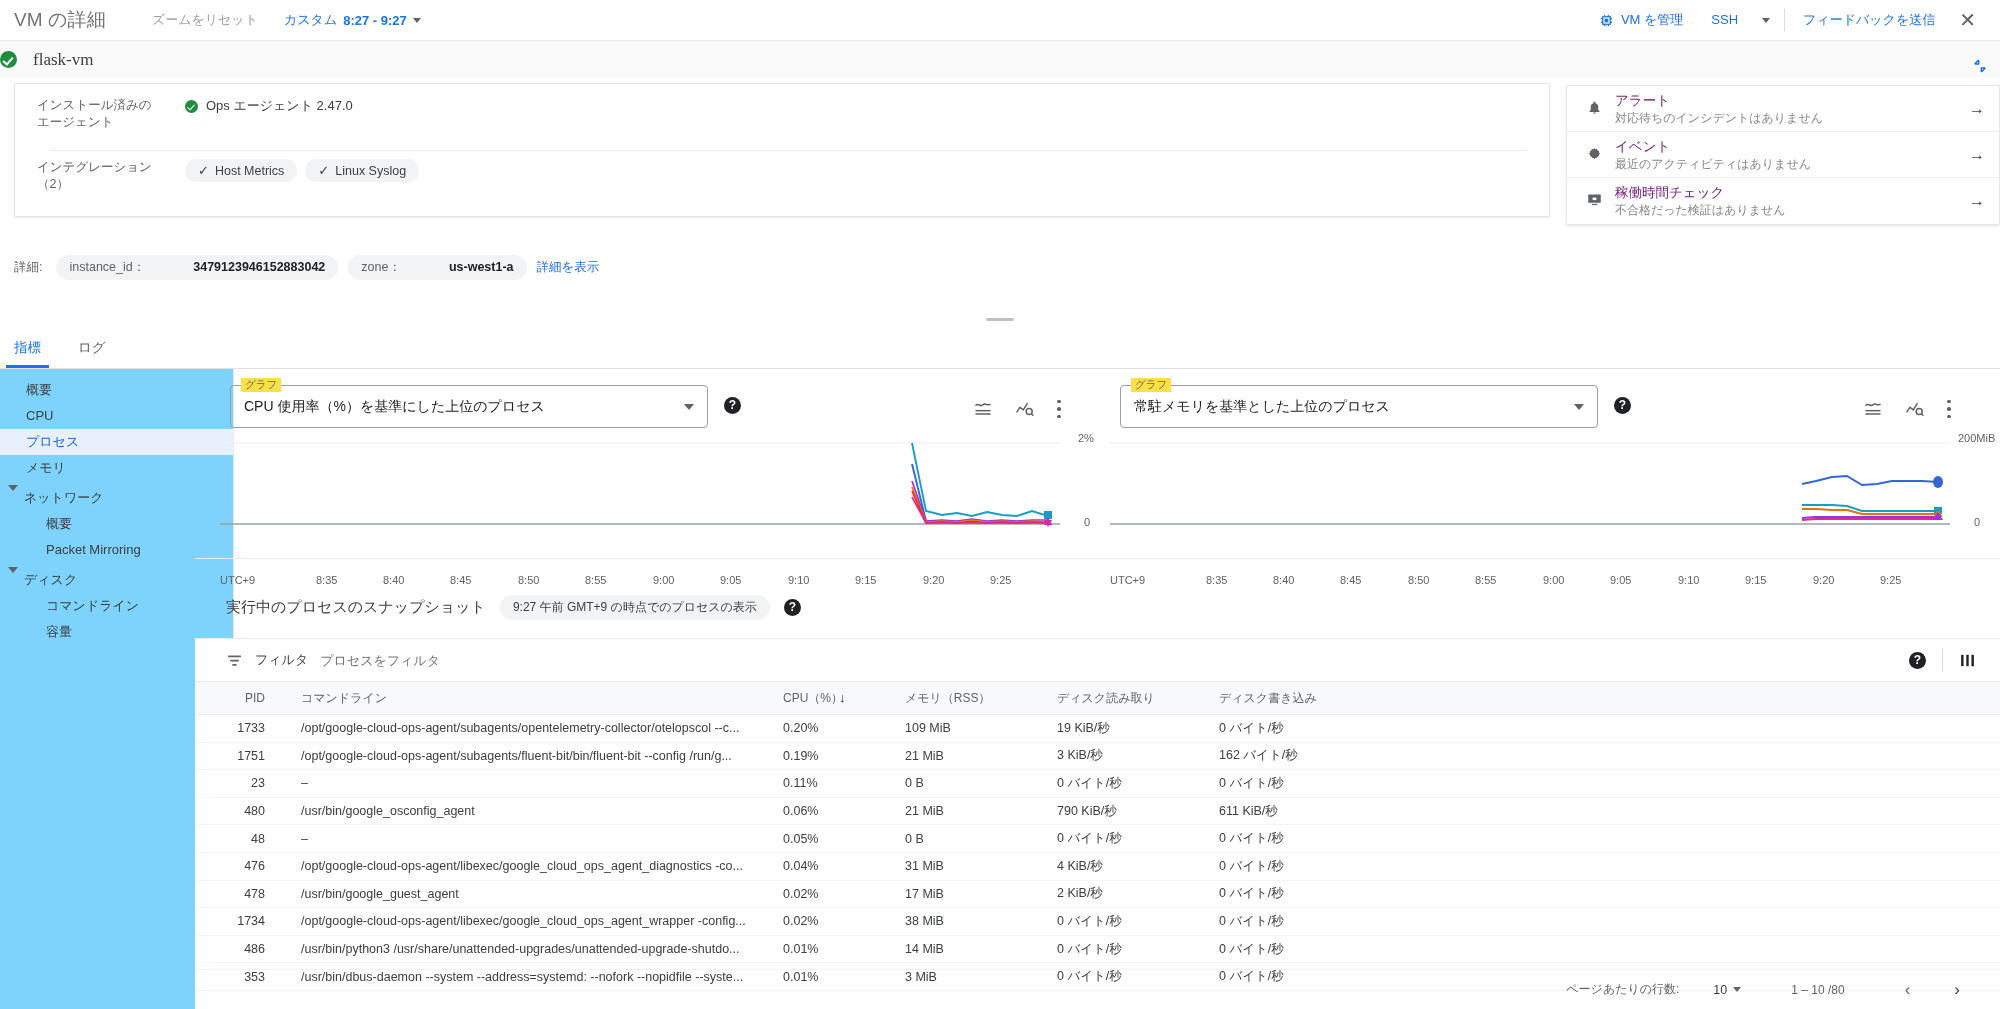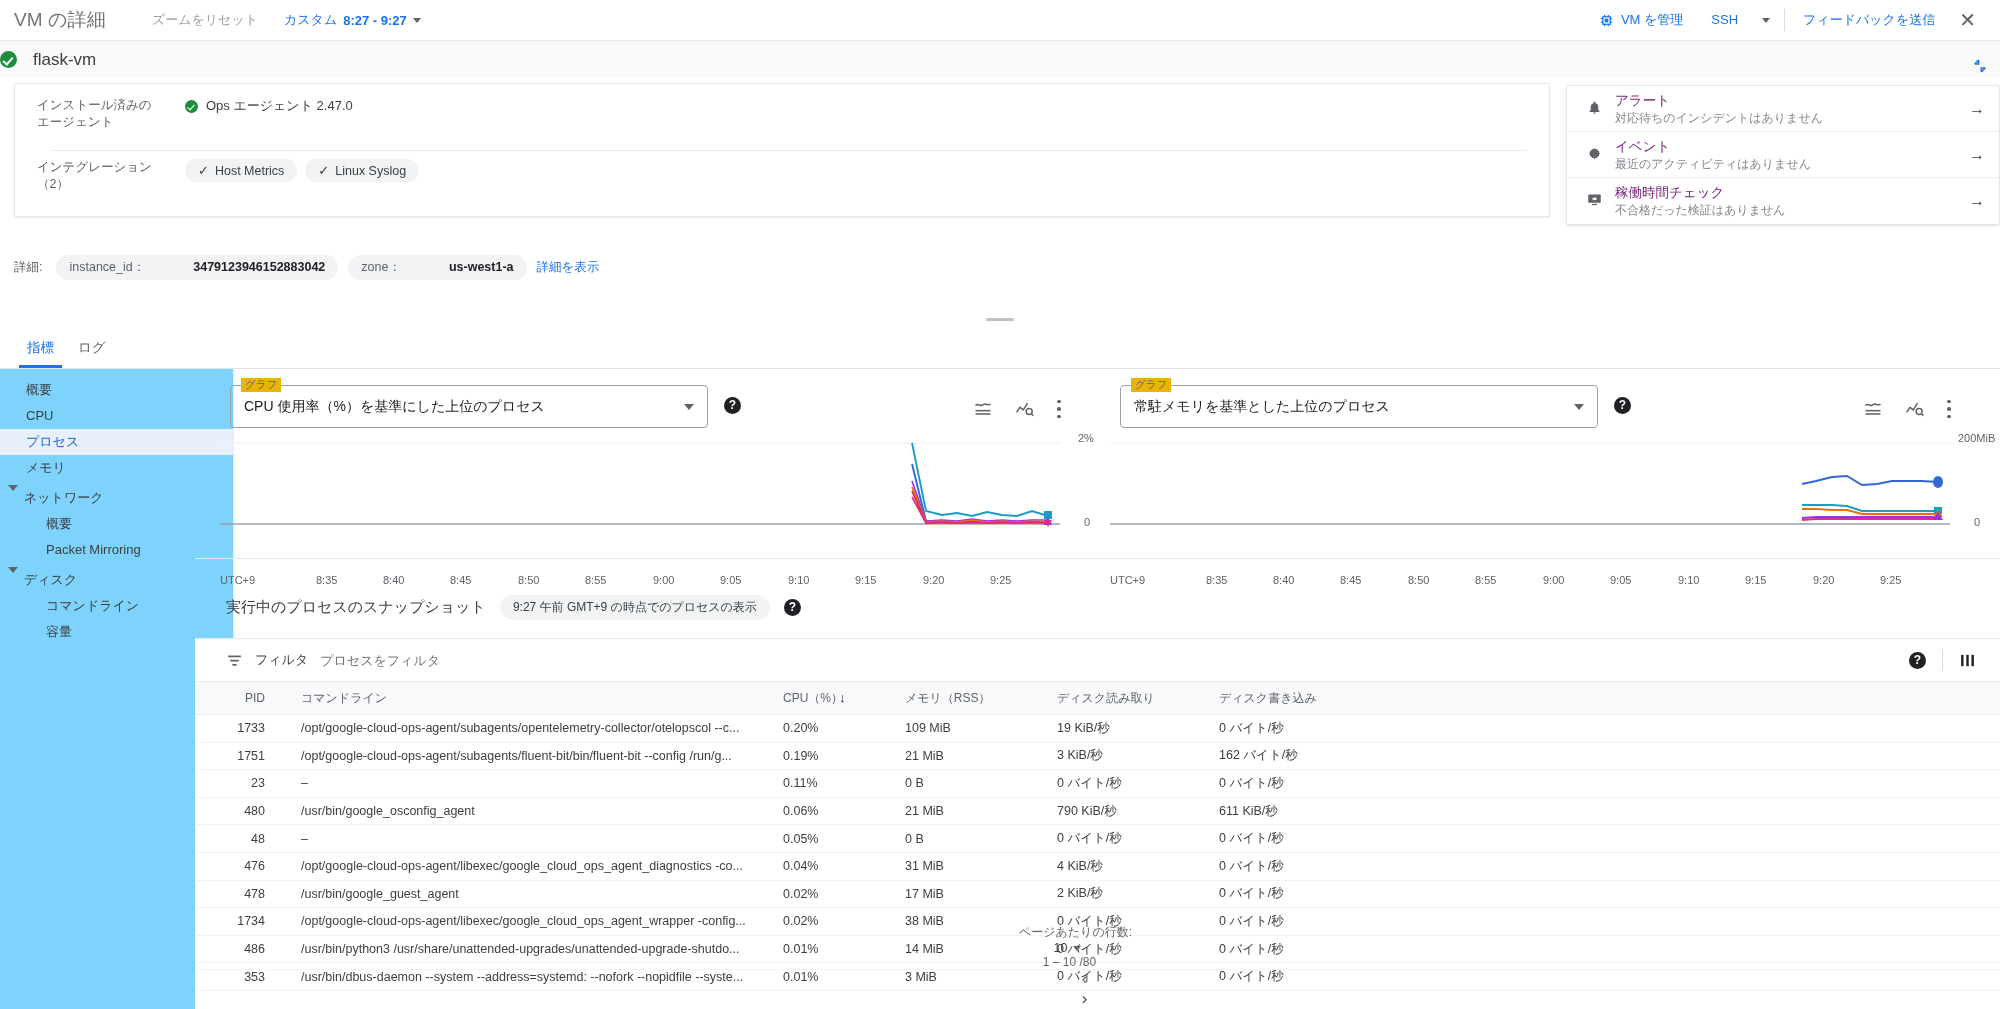--- a/index.html
+++ b/index.html
@@ -27,21 +27,21 @@
   .tb-btn{display:flex;align-items:center;gap:7px;font-size:13px;color:#1a73e8;padding:0 14px;height:36px;line-height:36px;}
   .vsep{width:1px;height:22px;background:#dadce0;margin:0 4px;}
   .chip-icon{width:15px;height:15px;display:inline-block;}
   .closebtn{color:#5f6368;font-size:20px;padding:0 10px;line-height:1;}
 
   
   .vmhead{
     position:absolute;left:0;top:41px;width:2000px;height:37px;
     display:flex;align-items:center;background:#fafafa;
   }
-  .vmhead .name{margin-left:16px;font-size:17px;color:#3c4043;}
+  .vmhead .name{margin-left:16px;font-size:17px;color:#3c4043;font-family:Liberation Serif, serif;}
   .collapse-ic{position:absolute;right:12px;top:58px;color:#1a73e8;font-size:15px;}
 
   .ok-circle{width:17px;height:17px;border-radius:50%;background:#1e8e3e;display:inline-block;position:relative;}
   .ok-circle:after{content:"";position:absolute;left:4.5px;top:4px;width:4px;height:8px;border:solid #fff;border-width:0 2px 2px 0;transform:rotate(42deg);}
   .ok-circle.sm{width:13px;height:13px;}
   .ok-circle.sm:after{left:3.5px;top:3px;width:3px;height:6px;border-width:0 1.7px 1.7px 0;}
 
   
   .infocard{
     position:absolute;left:14px;top:83px;width:1536px;height:134px;
@@ -81,21 +81,21 @@
   .dpill b{color:#202124;font-weight:700;margin-left:48px;}
   .dlink{color:#1a73e8;font-size:12.5px;}
 
   
   .draghandle{position:absolute;left:1000px;top:318px;width:28px;height:3px;background:#bdc1c6;border-radius:2px;transform:translateX(-50%);}
 
   
   .tabs{position:absolute;left:0;top:328px;width:2000px;height:40px;border-bottom:1px solid #e0e0e0;}
   .tab{position:absolute;top:0;height:40px;line-height:40px;font-size:13.5px;color:#5f6368;padding:0 8px;}
   .tab.active{color:#1a73e8;border-bottom:3px solid #1a73e8;box-sizing:border-box;}
-  .tab.t1{left:19px;text-align:center;}
+  .tab.t1{left:6px;text-align:center;}
   .tab.t2{left:70px;}
 
   
   .leftnav{position:absolute;left:0;top:369px;width:234px;height:640px;background:#7dd3fc;border-right:1px solid #e8eaed;padding-top:8px;box-sizing:border-box;}
   .nav-item{height:26px;line-height:26px;font-size:13px;color:#3c4043;padding-left:26px;display:flex;align-items:center;}
   .nav-item.sel{background:#e8f0fe;color:#1967d2;}
   .nav-item.sub{padding-left:46px;}
   .nav-group{height:26px;line-height:26px;font-size:13px;color:#3c4043;display:flex;padding-left:8px;}
   .tri{width:0;height:0;border-left:5px solid transparent;border-right:5px solid transparent;border-top:6px solid #5f6368;margin-right:6px;}
   .nav-spacer{height:4px;}
@@ -103,21 +103,21 @@
   
   .chartwrap{position:absolute;top:369px;left:195px;width:1805px;height:190px;border-bottom:1px solid #e8eaed;box-sizing:border-box;}
   .chartcell{position:absolute;top:0;height:190px;}
   .chartcell.c1{left:35px;width:880px;}
   .chartcell.c2{left:925px;width:880px;}
   .selwrap{position:relative;margin-top:16px;width:478px;height:43px;}
   .selbox{
     position:absolute;left:0;top:0;width:478px;height:43px;border:1px solid #9aa0a6;border-radius:4px;box-sizing:border-box;
     display:flex;align-items:center;padding:0 13px;font-size:14px;color:#202124;
   }
-  .sellabel{position:absolute;left:11px;top:-7px;background:#eab308;padding:0 4px;font-size:10.5px;color:#5f6368;z-index:2;}
+  .sellabel{position:absolute;left:11px;top:-7px;background:#fde047;padding:0 4px;font-size:10.5px;color:#5f6368;z-index:2;}
   .selcaret{position:absolute;right:14px;top:19px;width:0;height:0;border-left:5px solid transparent;border-right:5px solid transparent;border-top:6px solid #5f6368;}
   .helpdot{
     position:absolute;left:494px;top:12px;width:17px;height:17px;border-radius:50%;background:#202124;color:#fff;
     font-size:12px;line-height:17px;text-align:center;font-weight:700;
   }
   .charticons{position:absolute;top:14px;display:flex;align-items:center;gap:22px;color:#5f6368;}
   .charticons.i1{left:743px;}
   .charticons.i2{left:743px;}
   .cicon{width:20px;height:20px;display:block;}
   .kebab{width:4px;height:18px;display:flex;flex-direction:column;justify-content:space-between;align-items:center;}
@@ -154,21 +154,21 @@
   .c-cmd{width:470px;padding-left:22px !important;}
   .c-cpu{width:110px;padding-left:12px !important;}
   .c-mem{width:140px;padding-left:12px !important;}
   .c-dr{width:150px;padding-left:12px !important;}
   .c-dw{width:200px;padding-left:12px !important;}
   .c-rest{width:auto;}
   th.c-cpu{position:relative;}
   .sortarrow{position:absolute;left:68px;top:8px;font-size:13px;color:#202124;}
 
   
-  .pager{position:absolute;left:195px;top:969px;width:1805px;height:40px;display:flex;align-items:center;justify-content:flex-end;padding-right:26px;box-sizing:border-box;gap:0;border-top:1px solid #f1f3f4;flex-direction:column;}
+  .pager{position:absolute;left:195px;top:969px;width:1805px;height:40px;display:flex;align-items:center;justify-content:flex-end;padding-right:26px;box-sizing:border-box;gap:16px;border-top:1px solid #f1f3f4;}
   .pg-lbl{font-size:12px;color:#5f6368;margin-right:18px;}
   .pg-sel{font-size:12.5px;color:#3c4043;display:flex;align-items:center;gap:6px;margin-right:34px;}
   .pg-range{font-size:12px;color:#5f6368;margin-right:30px;}
   .pg-arrow{font-size:17px;color:#5f6368;padding:0 14px;}
   .pg-arrow.on{color:#3c4043;}
 </style>
 </head>
 <body>
 
 <div class="app">

